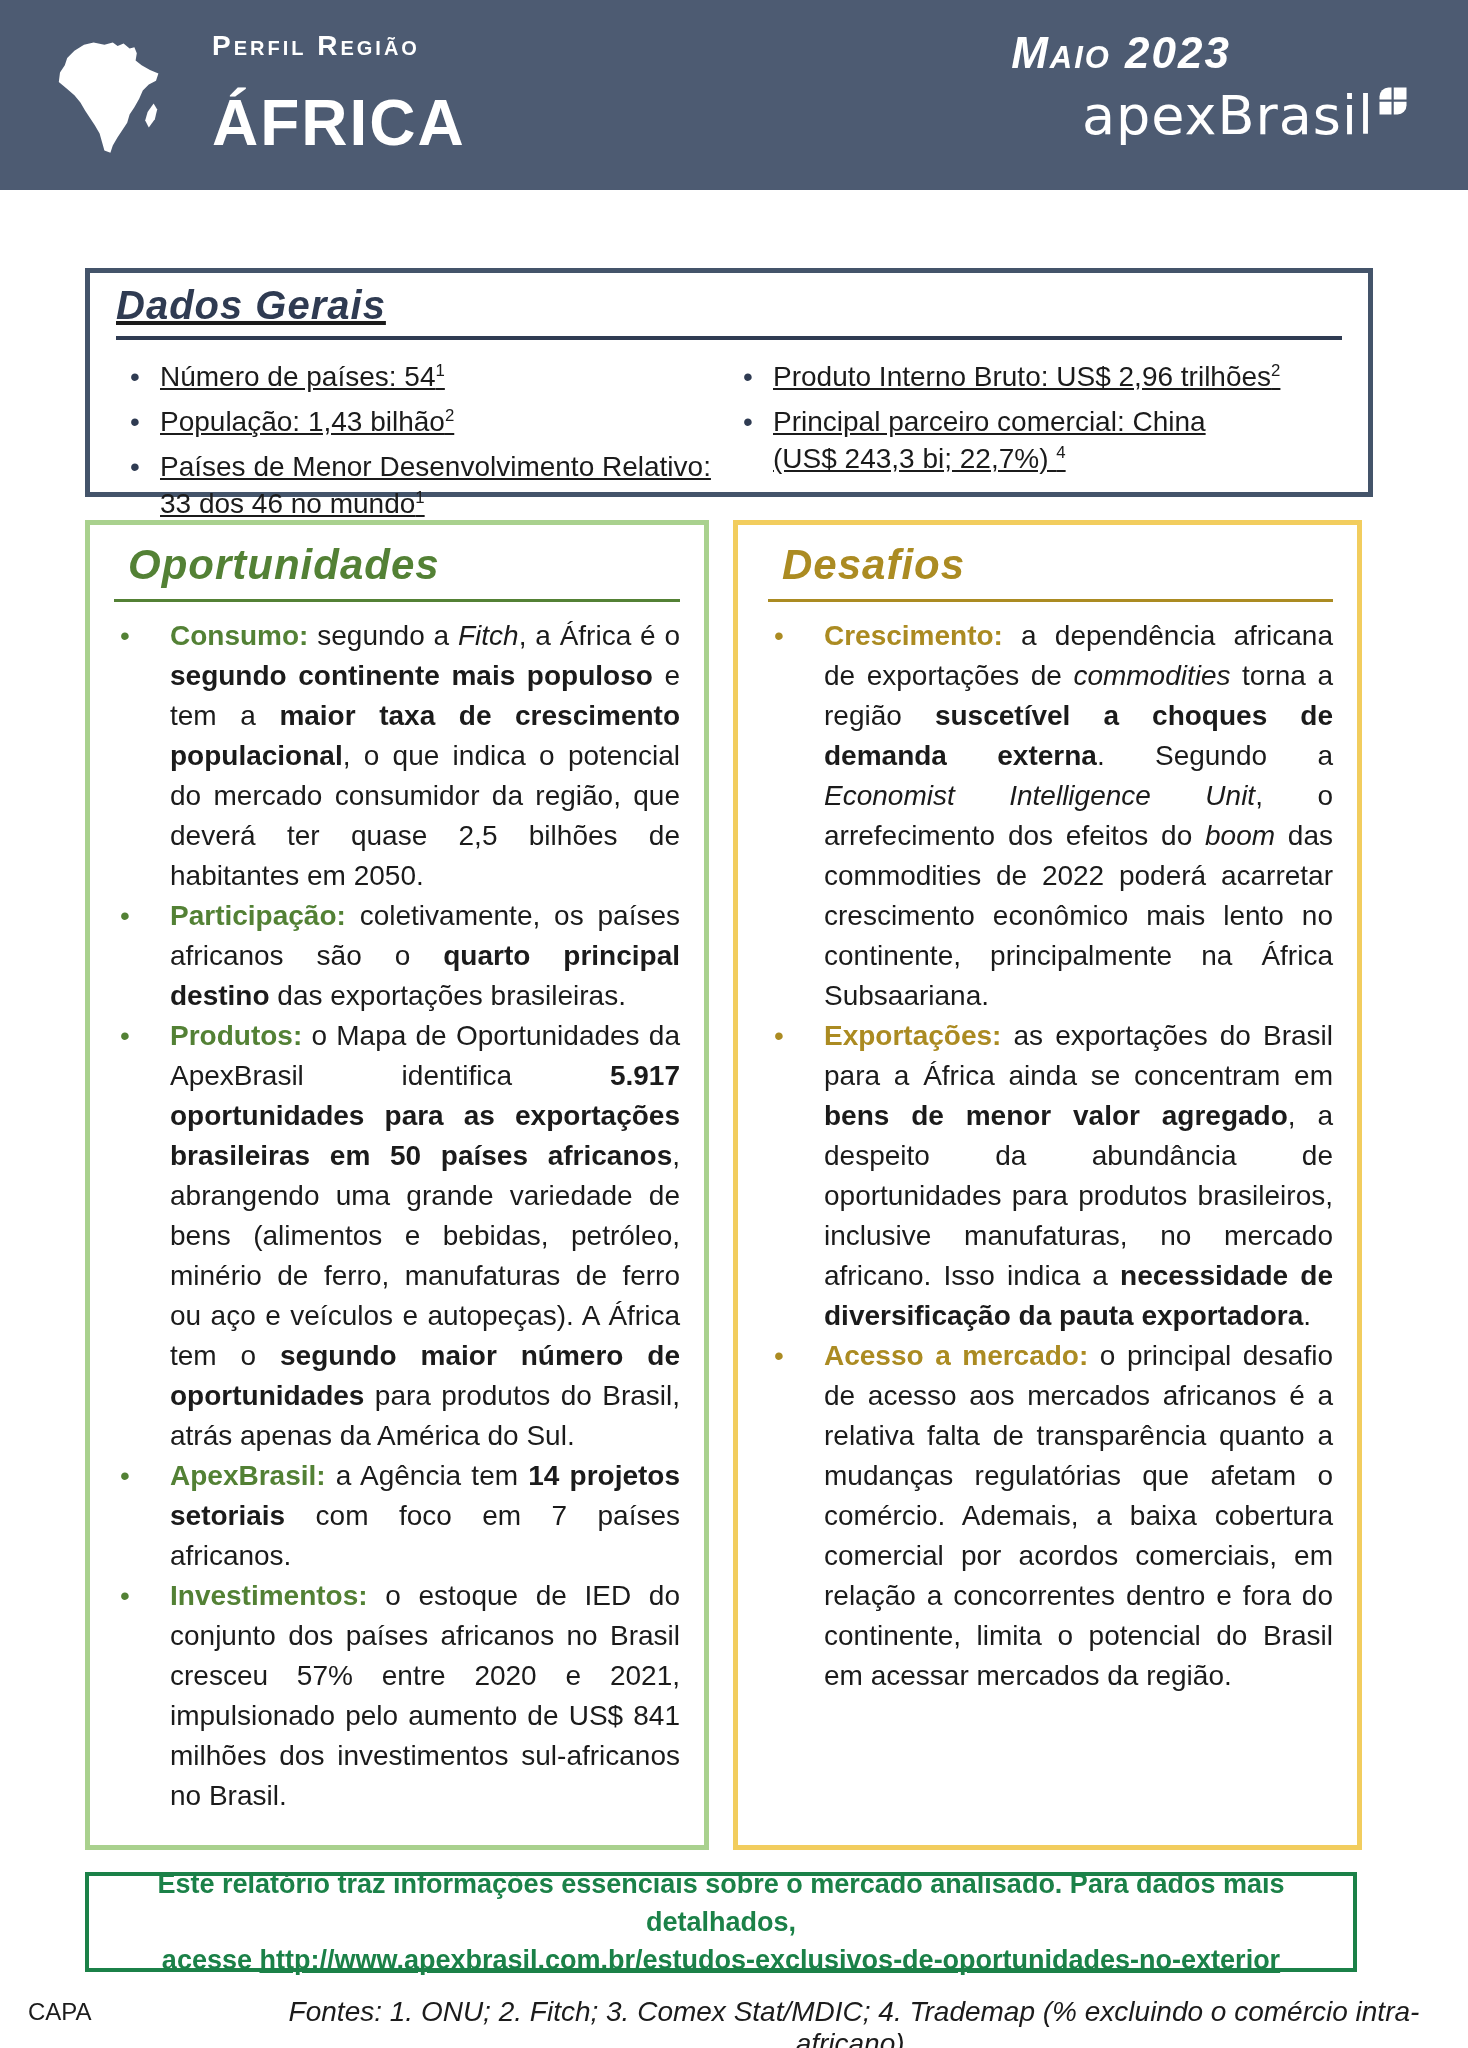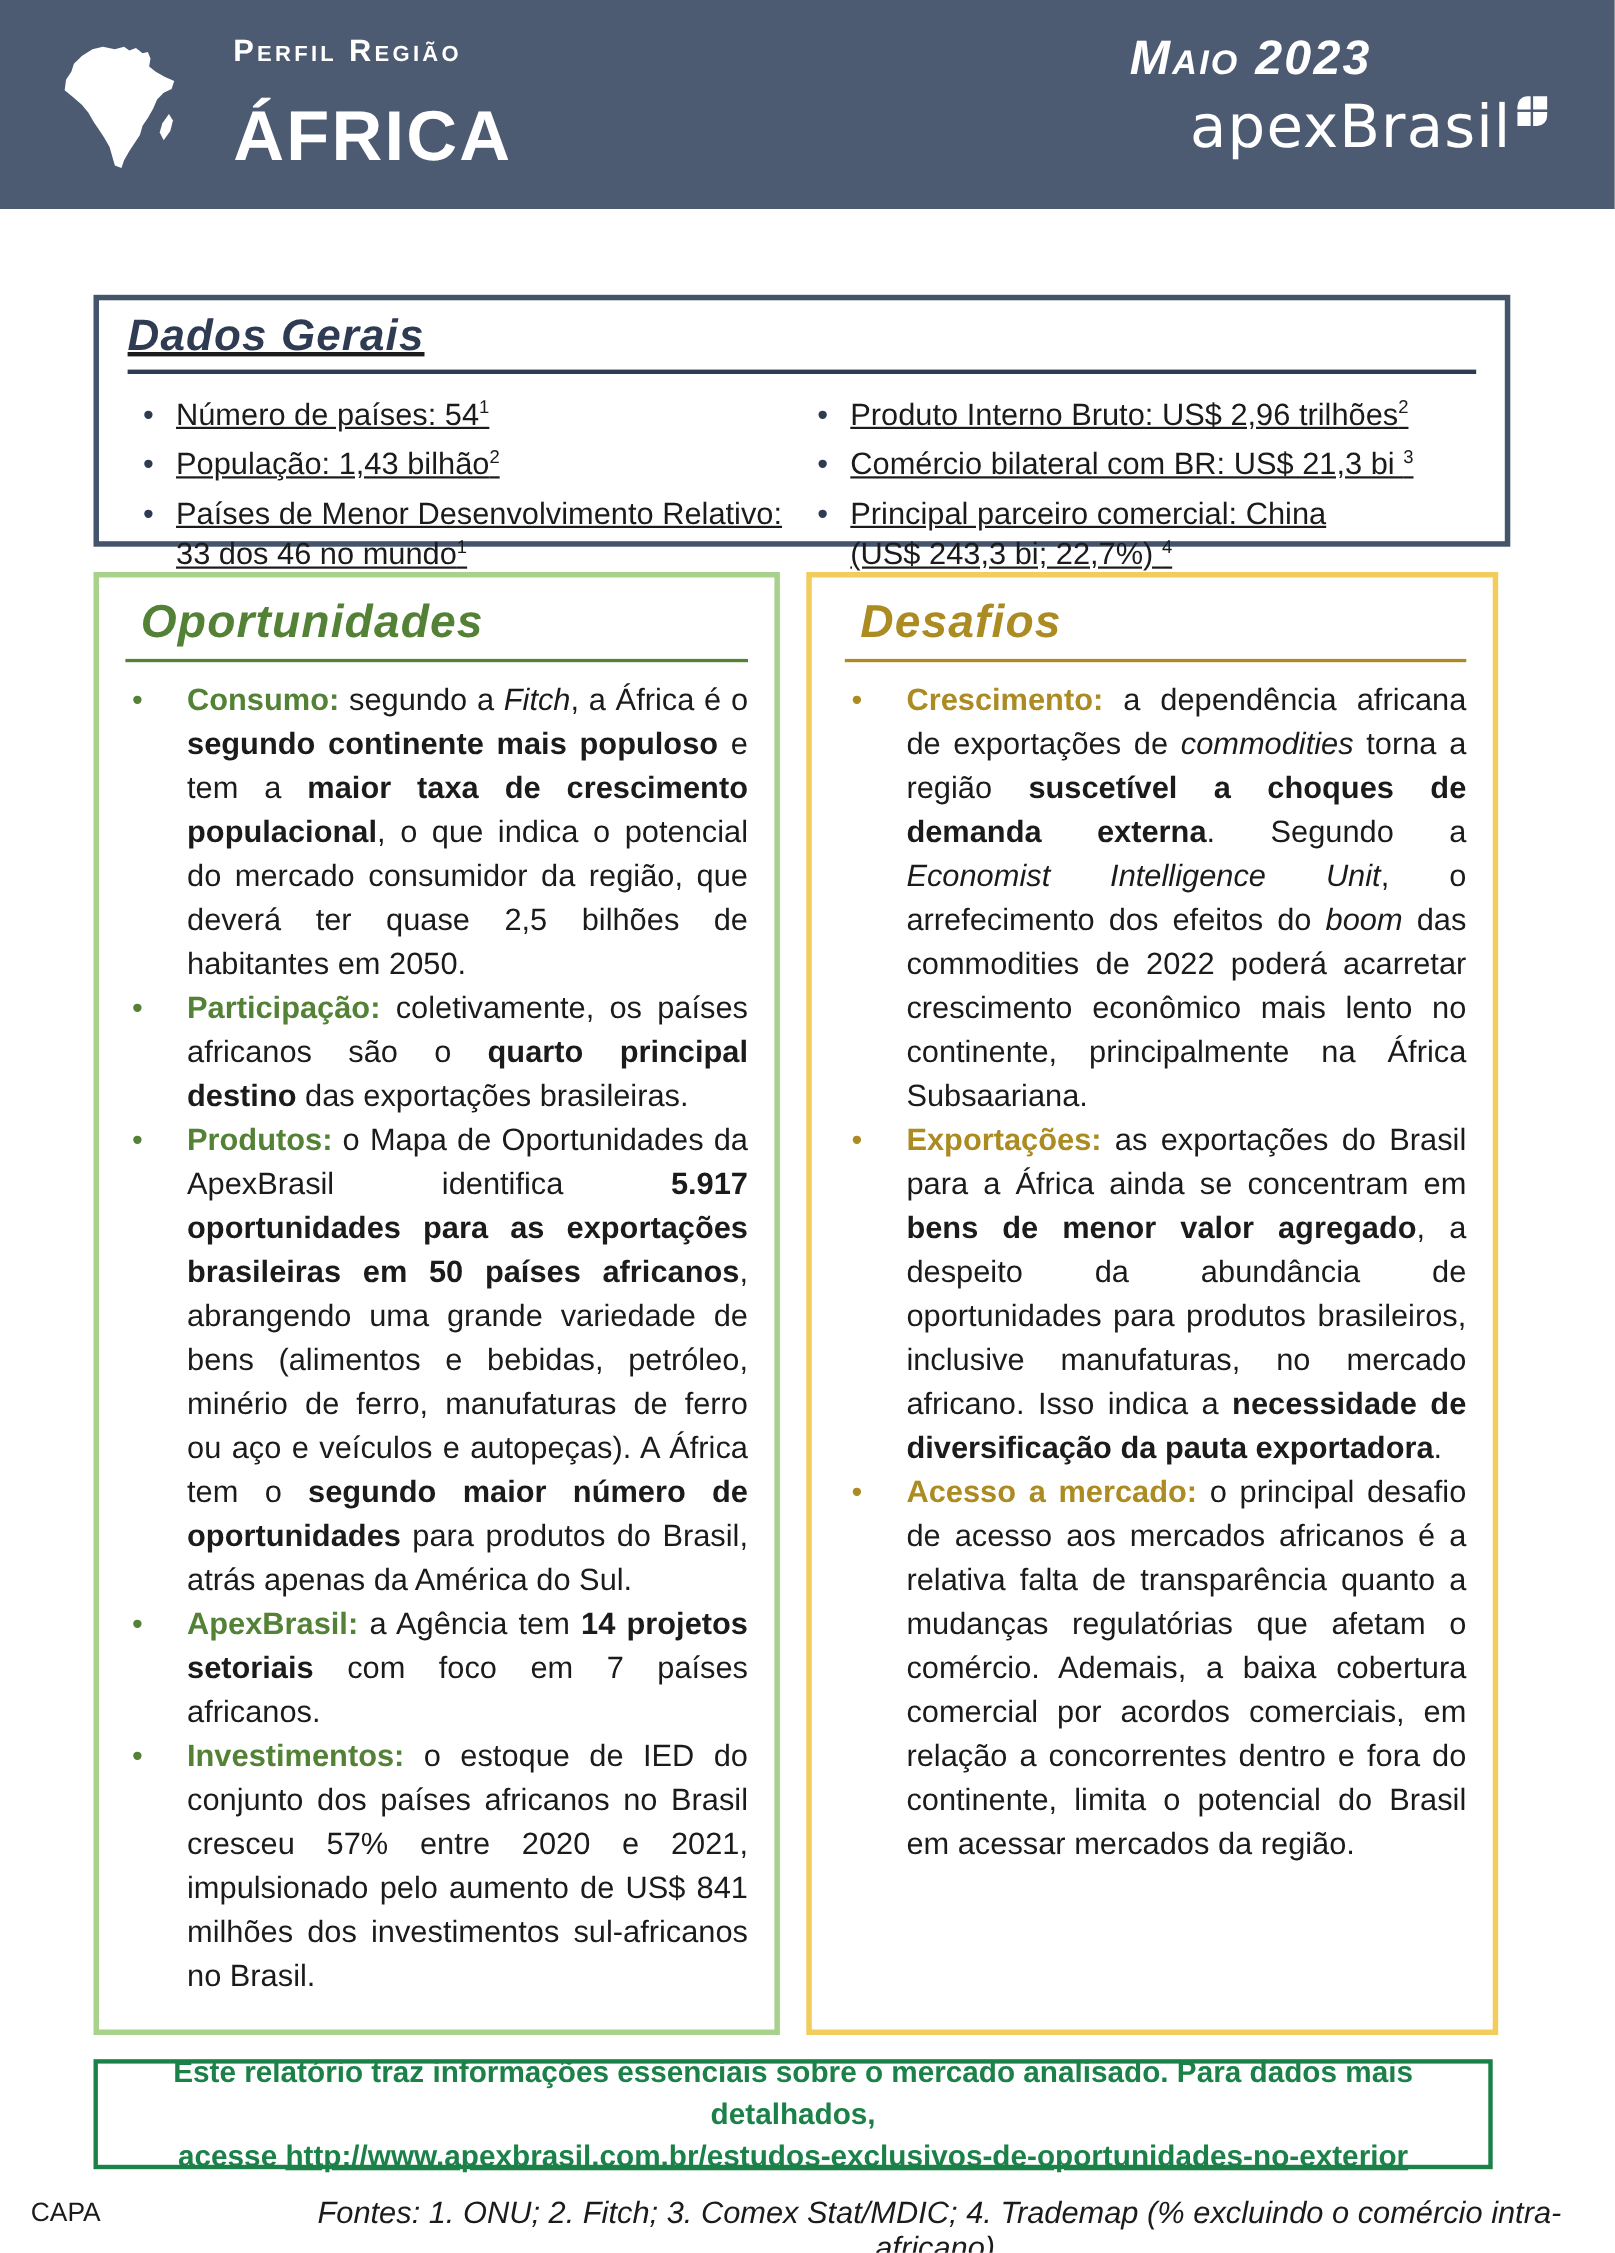--- a/index.html
+++ b/index.html
@@ -15,21 +15,21 @@
   .africa{position:absolute;left:32px;top:34px;width:152px;height:132px;}
   .kicker{
     position:absolute;left:212px;top:30px;
     font-variant:small-caps;font-weight:700;font-size:28px;letter-spacing:3px;
   }
   .page-title{
     position:absolute;left:212px;top:86px;
     font-weight:700;font-size:64px;letter-spacing:2px;
   }
   .report-date{
-    position:absolute;right:221px;top:28px;text-align:left;
+    position:absolute;right:237px;top:28px;text-align:left;
     font-variant:small-caps;font-style:italic;font-weight:700;font-size:44px;letter-spacing:2px;
   }
   .logo{position:absolute;right:60px;top:84px;display:flex;align-items:flex-start;}
   .logo-text{
     font-family:"DejaVu Sans", sans-serif;font-weight:400;font-size:54px;line-height:64px;letter-spacing:1px;
   }
   .logo-icon{width:30px;height:30px;margin:2px 0 0 4px;}
   
   .dados{
     position:absolute;left:85px;top:268px;width:1288px;height:229px;box-sizing:border-box;
@@ -114,21 +114,20 @@
 <section class="dados">
   <h2>Dados Gerais</h2>
   <div class="dados-cols">
     <ul class="dados-list">
       <li><span>Número de países: 54</span><sup>1</sup></li>
       <li><span>População: 1,43 bilhão</span><sup>2</sup></li>
       <li><span>Países de Menor Desenvolvimento Relativo:</span><br><span>33 dos 46 no mundo</span><sup>1</sup></li>
     </ul>
     <ul class="dados-list">
       <li><span>Produto Interno Bruto: US$ 2,96 trilhões</span><sup>2</sup></li>
-      <li><span>Comércio bilateral com BR: US$ 21,3 bi </span><sup>3</sup></li>
       <li><span>Principal parceiro comercial: China</span><br><span>(US$ 243,3 bi; 22,7%) </span><sup>4</sup></li>
     </ul>
   </div>
 </section>
 
 <div class="cols">
 
   <section class="panel op">
     <h2>Oportunidades</h2>
     <ul class="panel-list">

